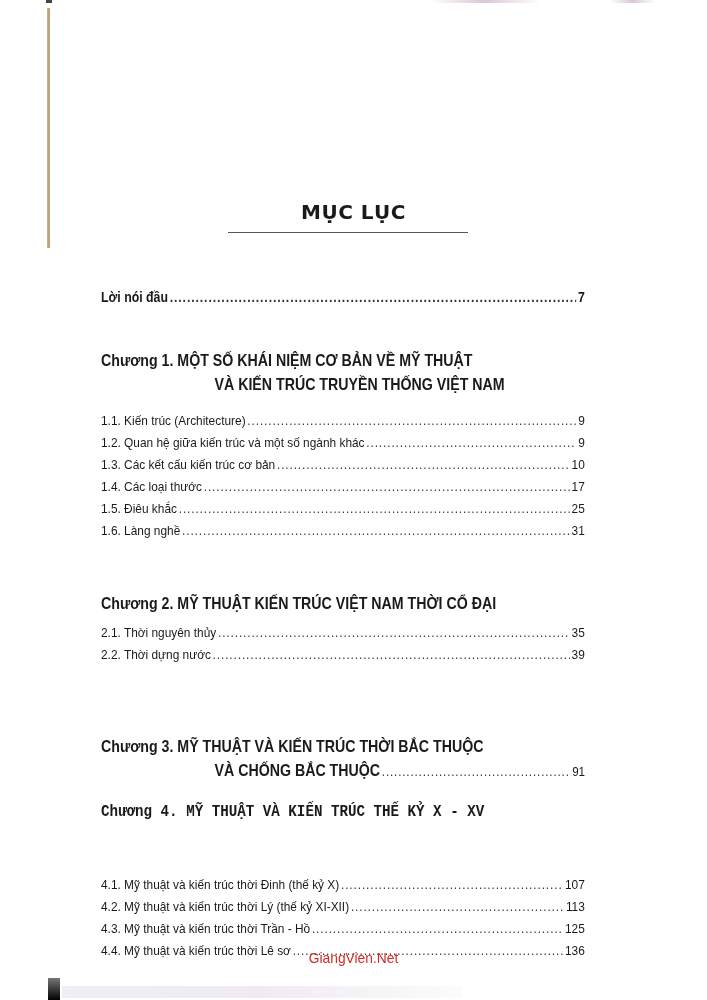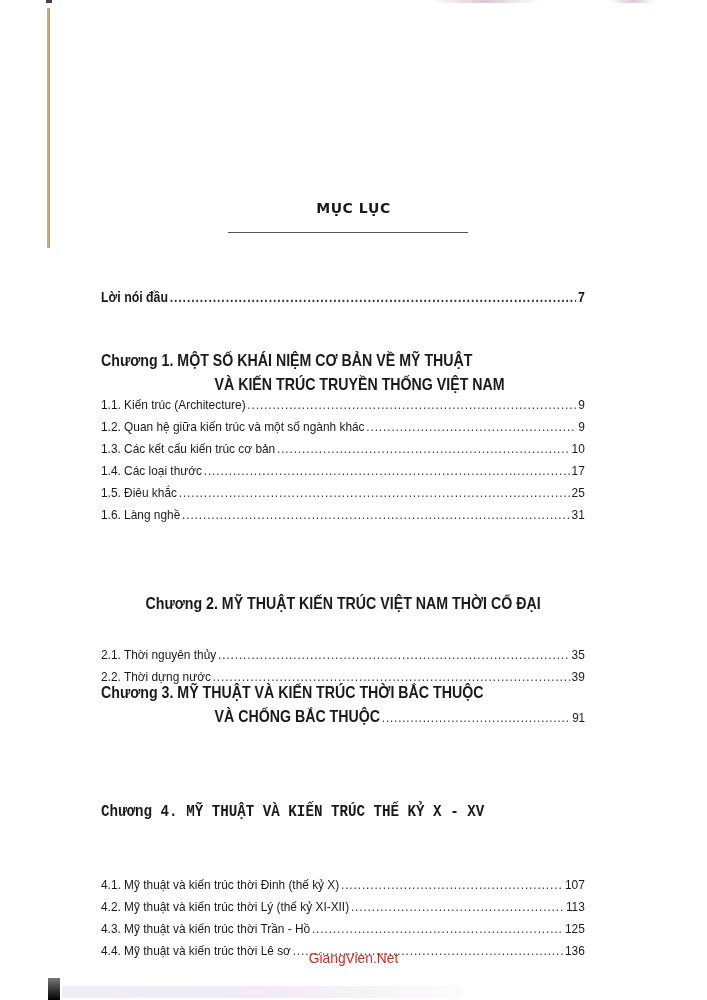--- a/index.html
+++ b/index.html
@@ -38,21 +38,21 @@
     left: 46px; top: 0; width: 6px; height: 3px;
     background: #444;
   }
   .title {
     position: absolute;
     left: 0; right: 0;
     top: 200px;
     text-align: center;
     font-family: "DejaVu Sans", sans-serif;
     font-weight: bold;
-    font-size: 14px;
+    font-size: 20px;
     letter-spacing: 0.5px;
     color: #1a1a1a;
   }
   .title-rule {
     position: absolute;
     left: 228px;
     top: 232px;
     width: 240px;
     height: 1px;
     background: #555;
@@ -159,21 +159,21 @@
   </div>
 </div>
 
 <div class="toc" style="top:348px;">
   <div class="chapter">
     <span>Chương 1.</span>
     <span>MỘT SỐ KHÁI NIỆM CƠ BẢN VỀ MỸ THUẬT</span>
     <span class="cont">VÀ KIẾN TRÚC TRUYỀN THỐNG VIỆT NAM</span>
   </div>
 </div>
-<div class="toc" style="top:394px;">
+<div class="toc" style="top:410px;">
   <div class="row">
     <span class="label">1.1. Kiến trúc (Architecture)</span>
     <span class="dots"></span>
     <span class="page">9</span>
   </div>
   <div class="row">
     <span class="label">1.2. Quan hệ giữa kiến trúc và một số ngành khác</span>
     <span class="dots"></span>
     <span class="page">9</span>
   </div>
@@ -192,40 +192,40 @@
     <span class="dots"></span>
     <span class="page">25</span>
   </div>
   <div class="row">
     <span class="label">1.6. Làng nghề</span>
     <span class="dots"></span>
     <span class="page">31</span>
   </div>
 </div>
 
-<div class="toc" style="top:591px;text-align:center;">
+<div class="toc" style="top:591px;">
   <div class="chapter">
     <span>Chương 2.</span>
     <span>MỸ THUẬT KIẾN TRÚC VIỆT NAM THỜI CỔ ĐẠI</span>
   </div>
 </div>
-<div class="toc" style="top:644px;">
+<div class="toc" style="top:622px;">
   <div class="row">
     <span class="label">2.1. Thời nguyên thủy</span>
     <span class="dots"></span>
     <span class="page">35</span>
   </div>
   <div class="row">
     <span class="label">2.2. Thời dựng nước</span>
     <span class="dots"></span>
     <span class="page">39</span>
   </div>
 </div>
 
-<div class="toc" style="top:680px;">
+<div class="toc" style="top:734px;">
   <div class="chapter">
     <span>Chương 3.</span>
     <span>MỸ THUẬT VÀ KIẾN TRÚC THỜI BẮC THUỘC</span>
     <div class="chapter-with-page">
       <span>VÀ CHỐNG BẮC THUỘC</span>
       <span class="dots"></span>
       <span class="page">91</span>
     </div>
   </div>
 </div>

